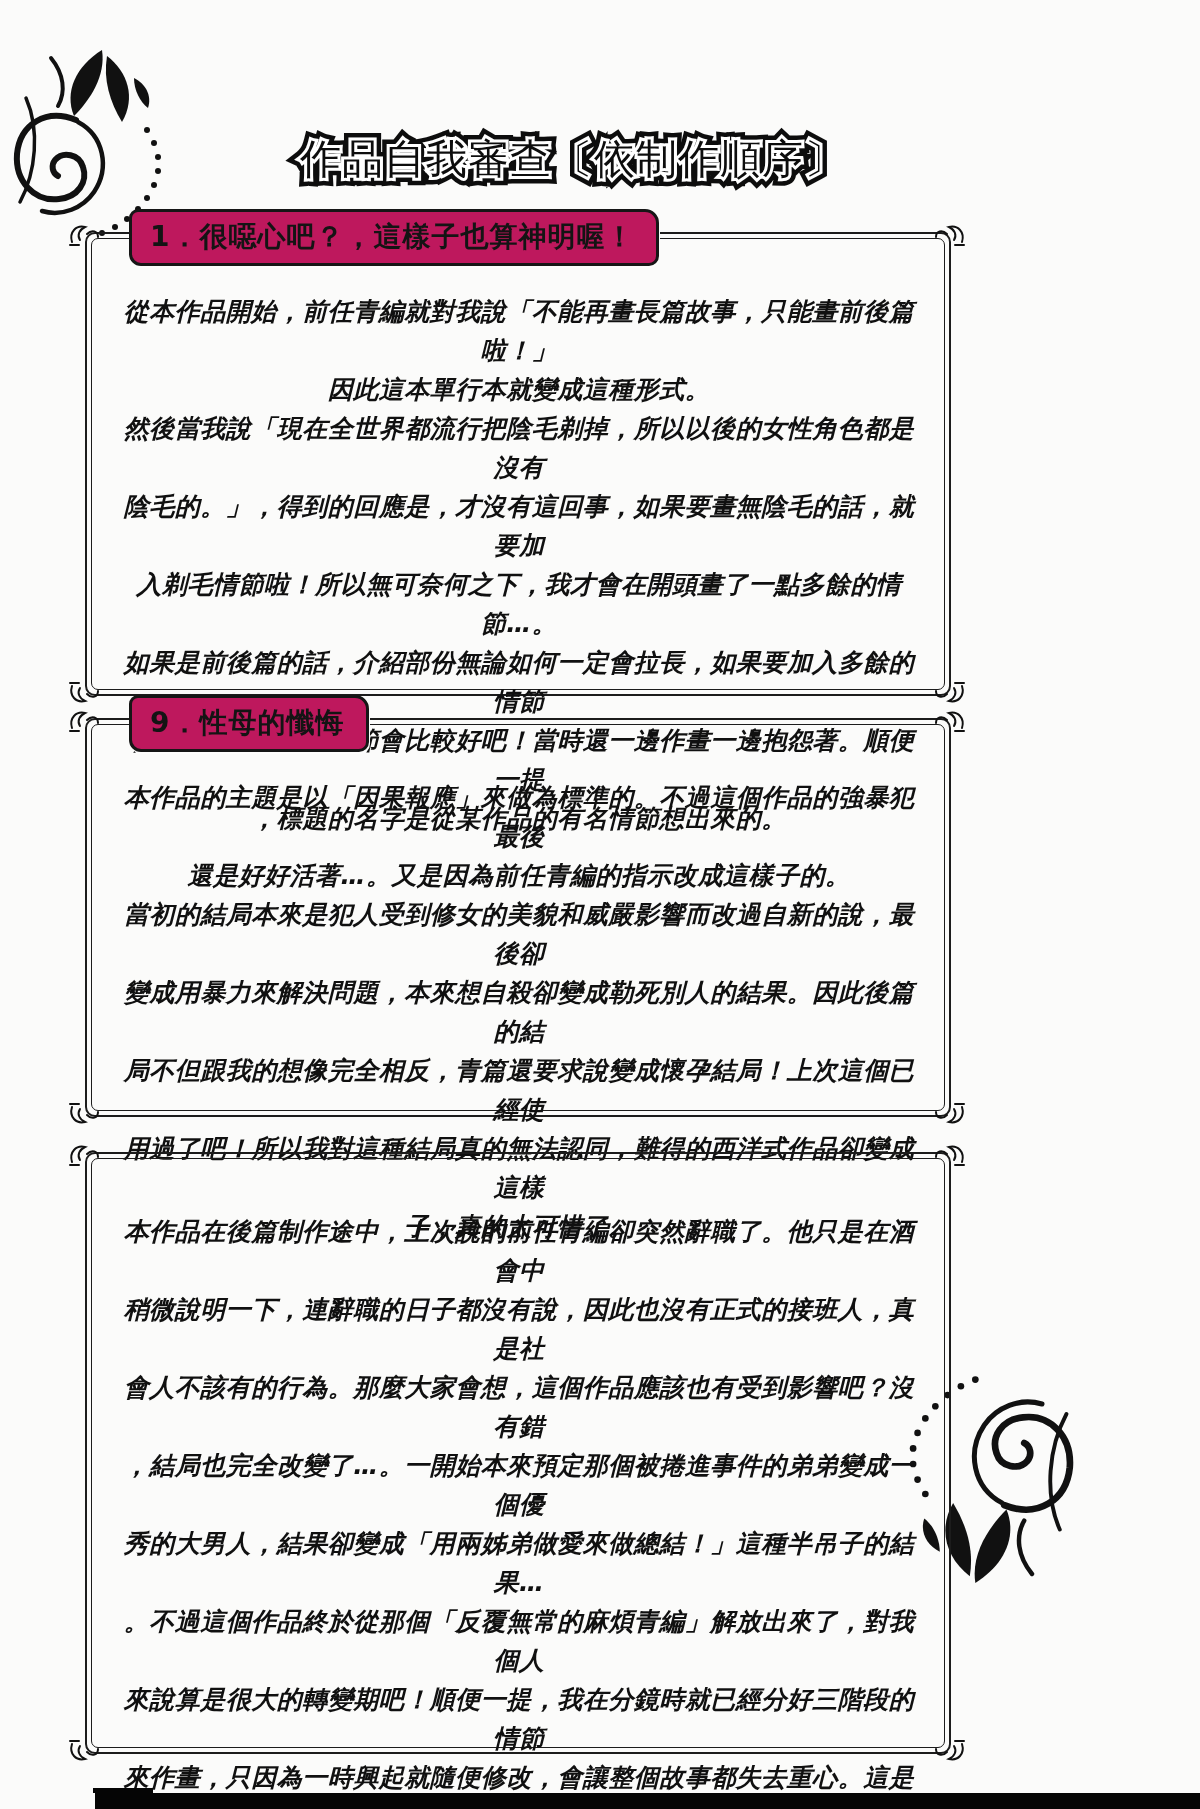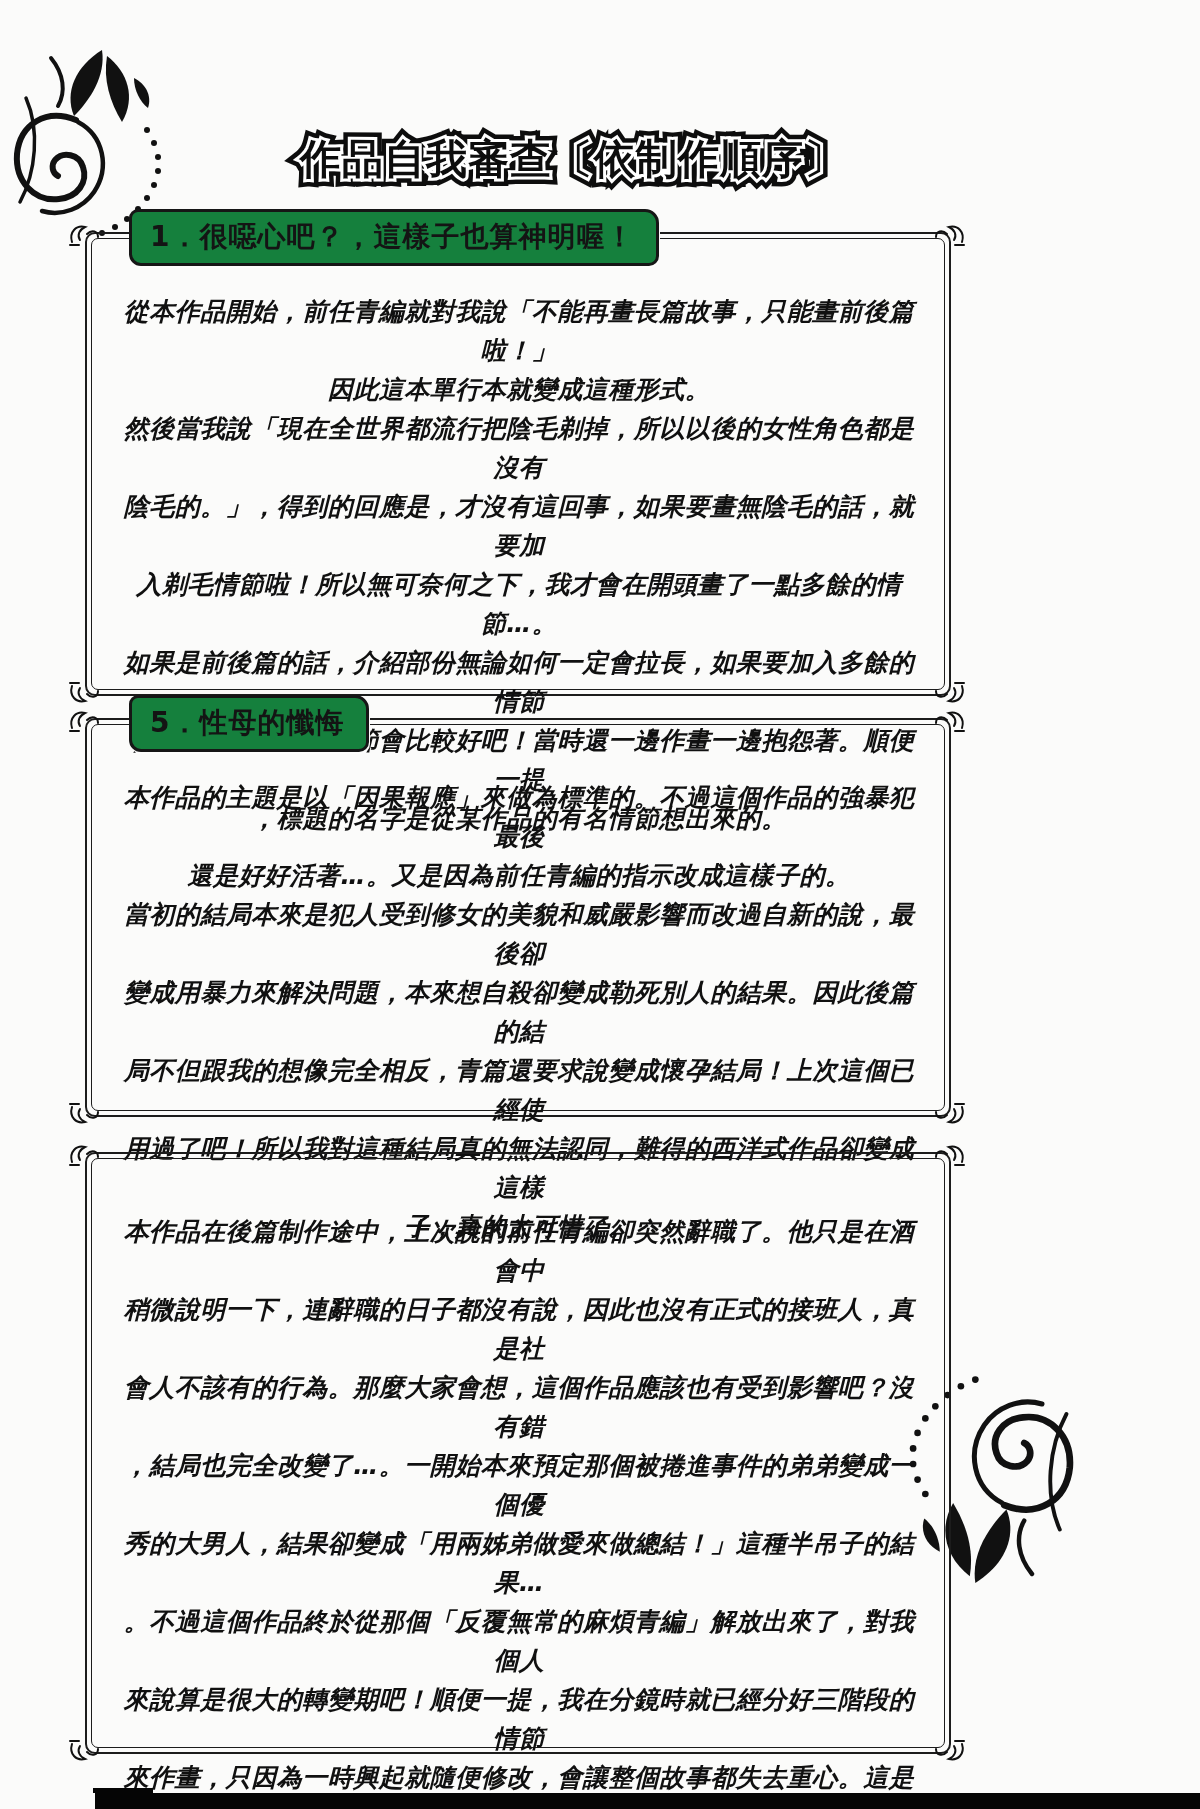--- a/index.html
+++ b/index.html
@@ -8,21 +8,21 @@
     background:#fbfbfa;
     font-family:"DejaVu Sans",sans-serif;
     color:#141414;
   }
   .page{position:absolute;inset:0;}
 
   
   .title-wrap{position:absolute;left:300px;top:132px;z-index:0;}
   .bubble{
     position:relative;display:inline-block;
-    font-size:41px;font-weight:700;letter-spacing:1px;
+    font-size:41px;font-weight:400;letter-spacing:1px;
     color:#0d0d0d;white-space:nowrap;z-index:0;
   }
   .bubble::before,.bubble::after{
     content:attr(data-text);position:absolute;left:0;top:0;white-space:nowrap;
   }
   .bubble::before{ -webkit-text-stroke:15px #0d0d0d; z-index:-2;}
   .bubble::after { -webkit-text-stroke:6px  #ffffff; z-index:-1;}
 
   
   .frame{
@@ -32,21 +32,21 @@
   .frame .inner{
     position:absolute;inset:4px;
     border:1.5px solid #1c1c1c;border-radius:7px;
   }
   .sec1{top:232px;height:460px;}
   .sec2{top:718px;height:395px;}
   .sec3{top:1152px;height:598px;}
 
   .sec-head{
     position:absolute;top:-25px;left:42px;
-    background:#15803d;border:3px solid #161616;border-radius:9px 14px 10px 12px;
+    background:#be185d;border:3px solid #161616;border-radius:9px 14px 10px 12px;
     padding:6px 22px 7px 18px;
     font-size:28px;font-weight:800;letter-spacing:1px;white-space:nowrap;
     box-shadow:1px 2px 0 #fdfdfc;
     z-index:2;
   }
   .sec-body{
     position:absolute;left:28px;right:26px;top:58px;
     font-size:25px;font-weight:700;line-height:39px;letter-spacing:0.5px;
     white-space:pre-line;text-align:center;color:#101010;font-style:italic;
   }
@@ -177,21 +177,21 @@
     <span class="corner c-bl">
         <svg viewBox="0 0 34 26">
           <path d="M5,20 C2,10 9,3 18,5 C12,8 10,13 13,18 M20,12 C25,7 31,9 31,15 M3,23 L12,23" fill="none" stroke="#111" stroke-width="2" stroke-linecap="round"></path>
         </svg>
       </span>
     <span class="corner c-br">
         <svg viewBox="0 0 34 26">
           <path d="M5,20 C2,10 9,3 18,5 C12,8 10,13 13,18 M20,12 C25,7 31,9 31,15 M3,23 L12,23" fill="none" stroke="#111" stroke-width="2" stroke-linecap="round"></path>
         </svg>
       </span>
-    <div class="sec-head">5．性母的懺悔</div>
+    <div class="sec-head">9．性母的懺悔</div>
     <div class="sec-body">本作品的主題是以「因果報應」來做為標準的。不過這個作品的強暴犯最後
 還是好好活著…。又是因為前任青編的指示改成這樣子的。
 當初的結局本來是犯人受到修女的美貌和威嚴影響而改過自新的說，最後卻
 變成用暴力來解決問題，本來想自殺卻變成勒死別人的結果。因此後篇的結
 局不但跟我的想像完全相反，青篇還要求說變成懷孕結局！上次這個已經使
 用過了吧！所以我對這種結局真的無法認同，難得的西洋式作品卻變成這樣
 子，真的太可惜了。</div>
   </div>
 
   <div class="frame sec3">

